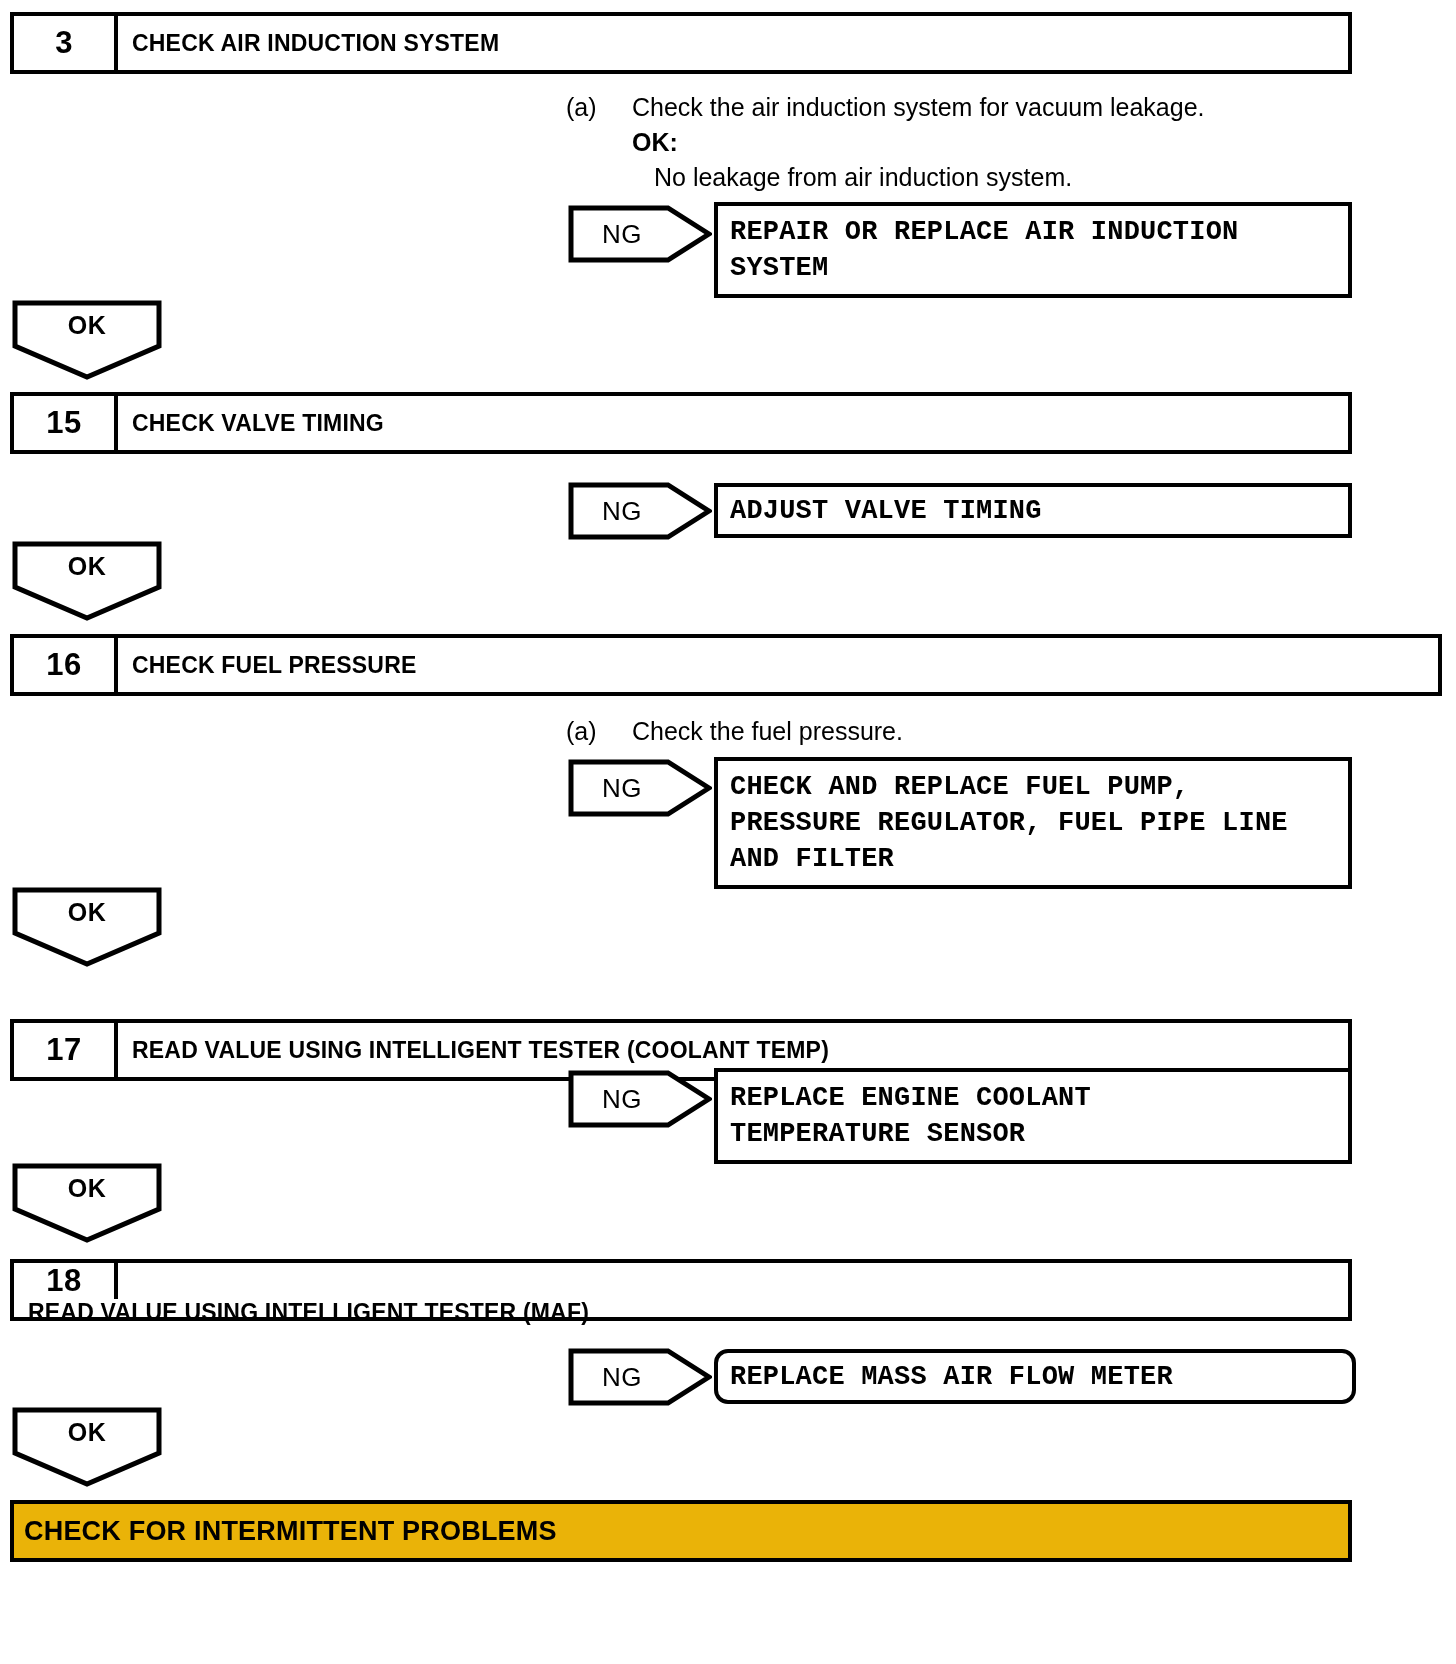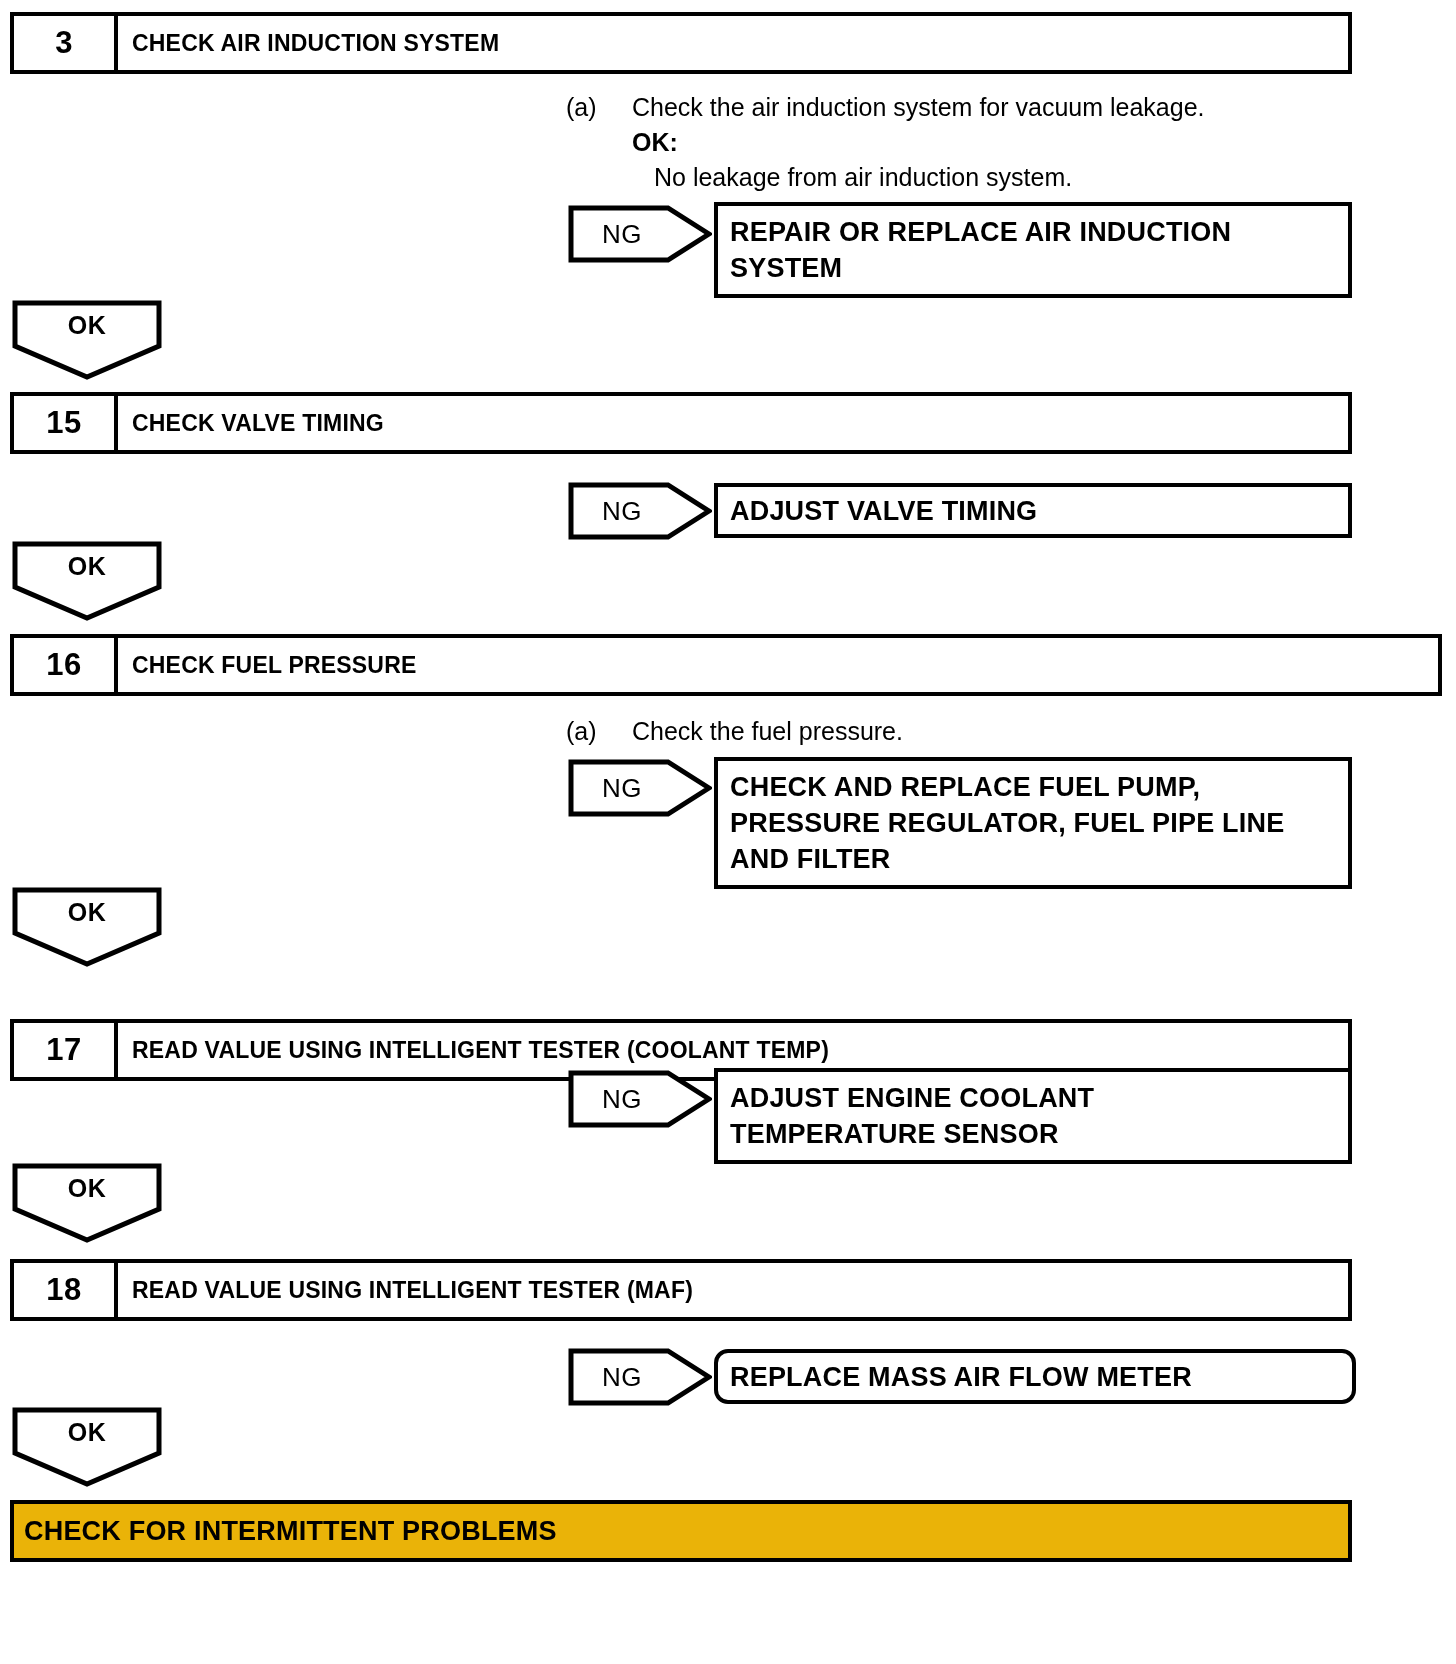--- a/index.html
+++ b/index.html
@@ -125,20 +125,21 @@
     box-sizing: border-box;
     background: #fff;
     padding: 4px 0 4px 12px;
     font-size: 27px;
     font-weight: bold;
     line-height: 36px;
     letter-spacing: 0.2px;
     display: flex;
     flex-direction: column;
     justify-content: center;
+    font-family: Liberation Mono, monospace;
   }
   .result-box .line { white-space: nowrap; }
 
   
   .ok-tag {
     position: absolute;
     width: 150px;
     height: 80px;
   }
   .ok-tag svg {
@@ -260,32 +261,32 @@
   </div>
 
   <div class="ng-tag" style="left:568px; top:1070px;">
     <svg width="144" height="58" viewBox="0 0 144 58">
       <polygon points="3,3 100,3 141,29 100,55 3,55" fill="#fff" stroke="#000" stroke-width="5" stroke-linejoin="miter"></polygon>
     </svg>
     <div class="ng-label">NG</div>
   </div>
 
   <div class="result-box" style="left:714px; top:1068px; width:638px; height:96px;">
-    <div class="line">ADJUST ENGINE COOLANT</div>
+    <div class="line">REPLACE ENGINE COOLANT</div>
     <div class="line">TEMPERATURE SENSOR</div>
   </div>
 
   <div class="ok-tag" style="left:12px; top:1163px;">
     <svg width="150" height="80" viewBox="0 0 150 80">
       <polygon points="3,3 147,3 147,46 75,77 3,46" fill="#fff" stroke="#000" stroke-width="5" stroke-linejoin="miter"></polygon>
     </svg>
     <div class="ok-label">OK</div>
   </div>
 
-  <div class="step-bar" style="left:10px; top:1259px; width:1342px; height:62px;">
+  <div class="step-bar" style="left:10px; top:1259px; width:1342px; height:62px;flex-direction:column;">
     <div class="step-num">18</div>
     <div class="step-title">READ VALUE USING INTELLIGENT TESTER (MAF)</div>
   </div>
 
   <div class="ng-tag" style="left:568px; top:1348px;">
     <svg width="144" height="58" viewBox="0 0 144 58">
       <polygon points="3,3 100,3 141,29 100,55 3,55" fill="#fff" stroke="#000" stroke-width="5" stroke-linejoin="miter"></polygon>
     </svg>
     <div class="ng-label">NG</div>
   </div>

